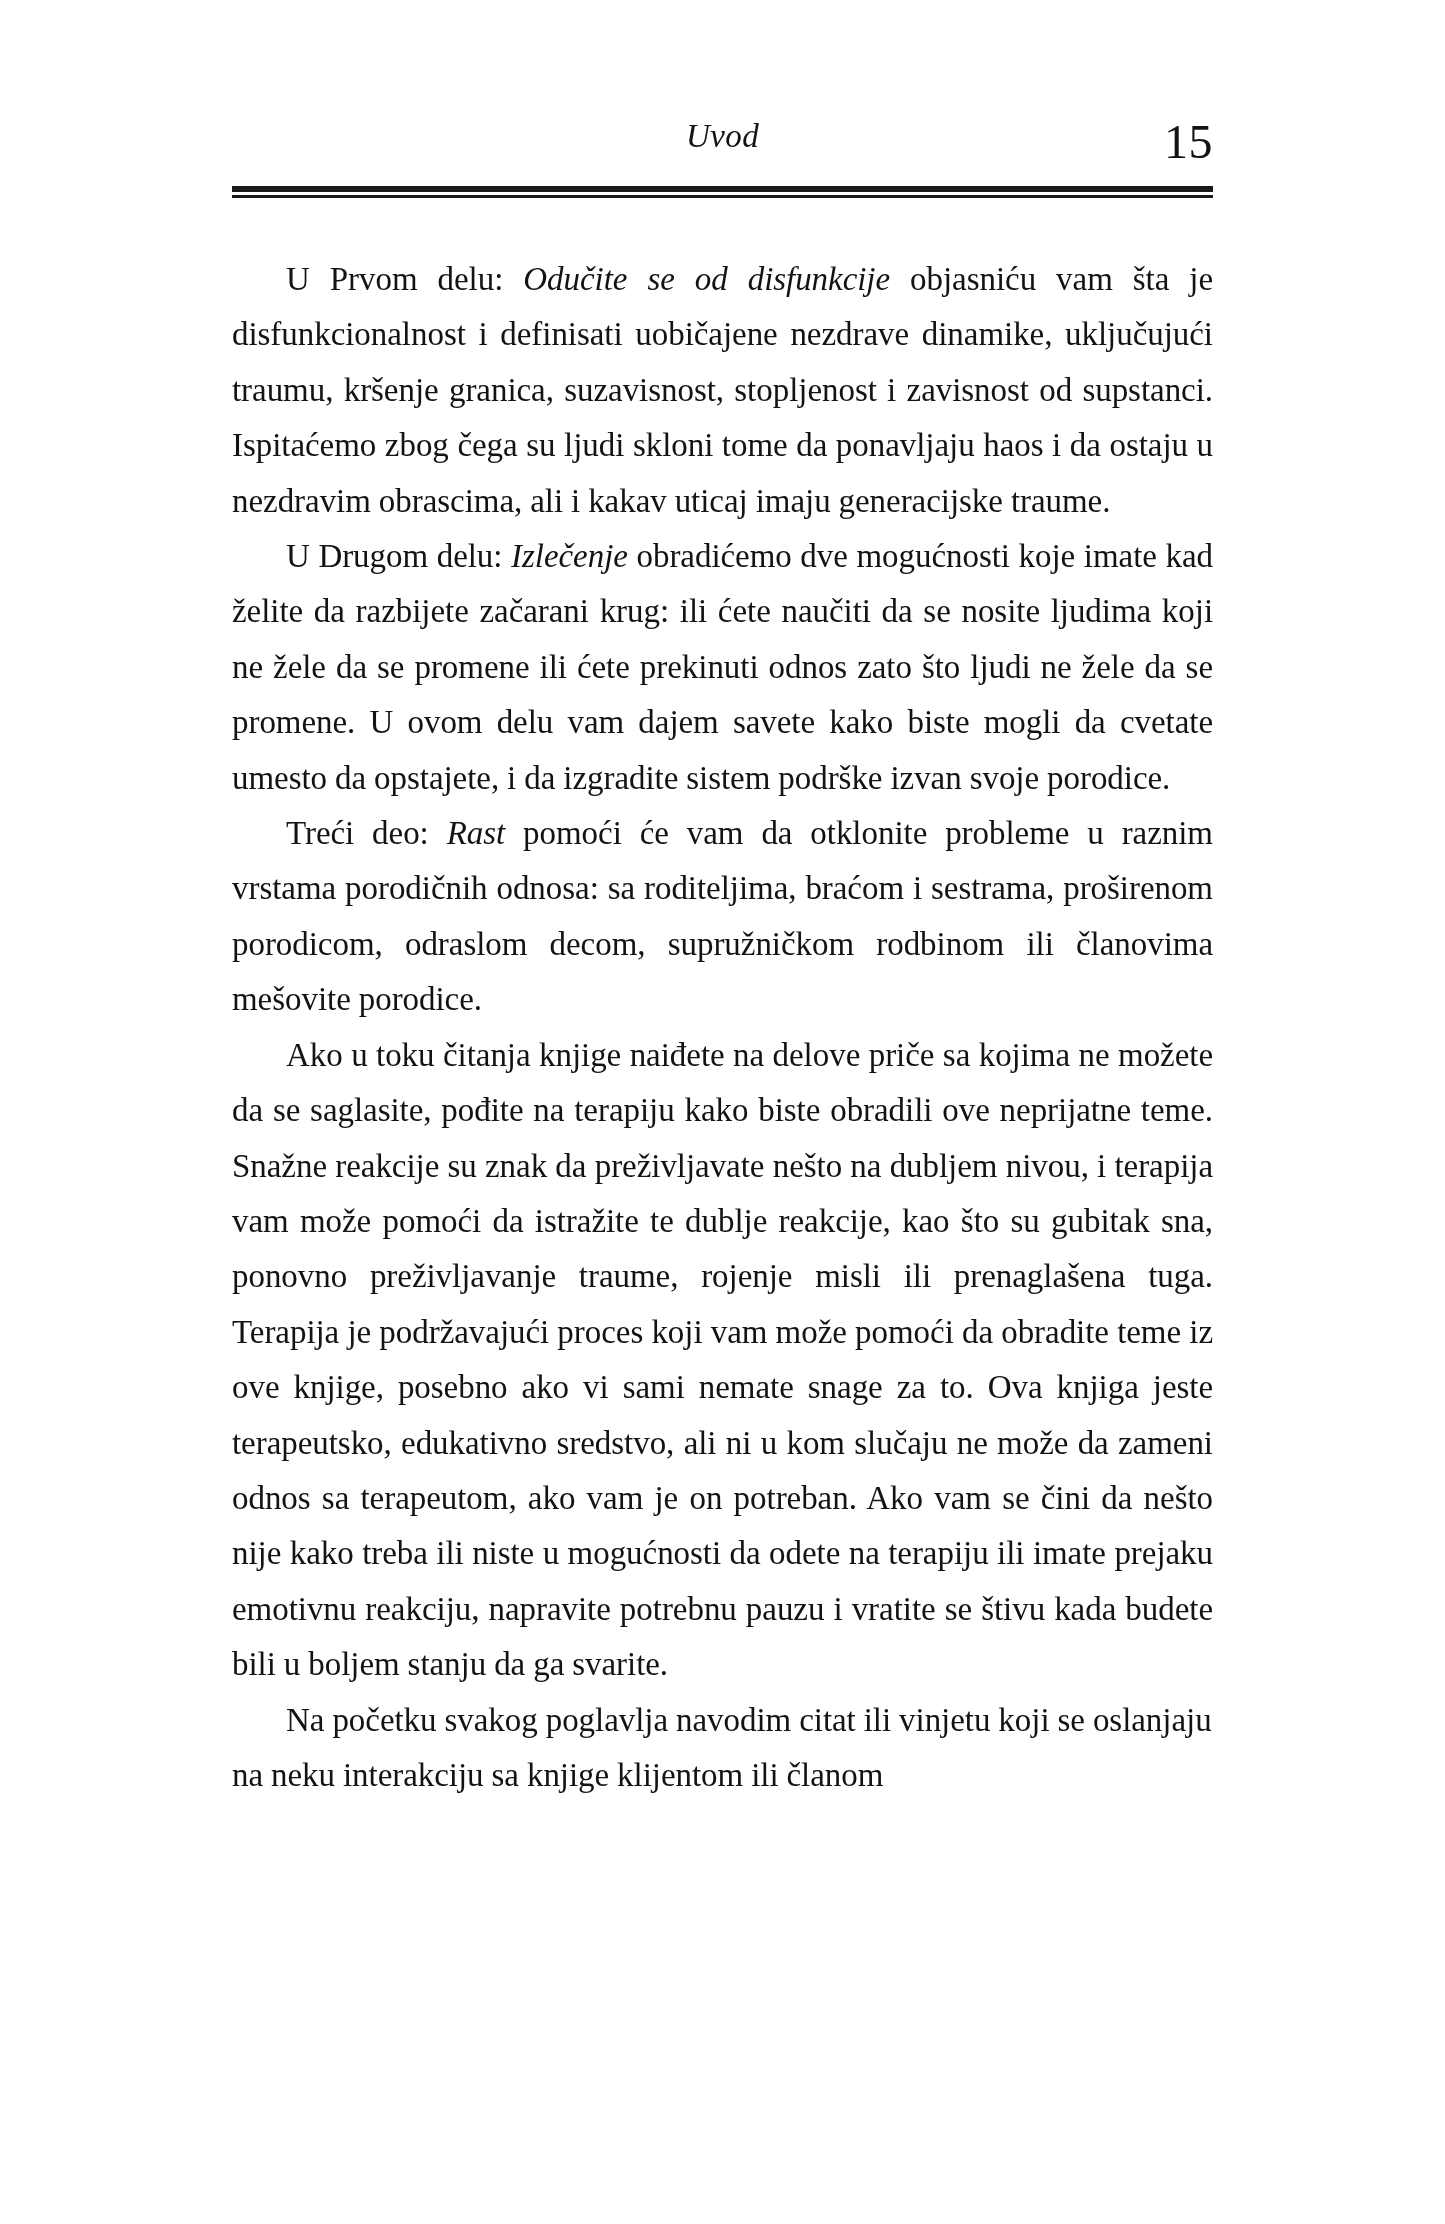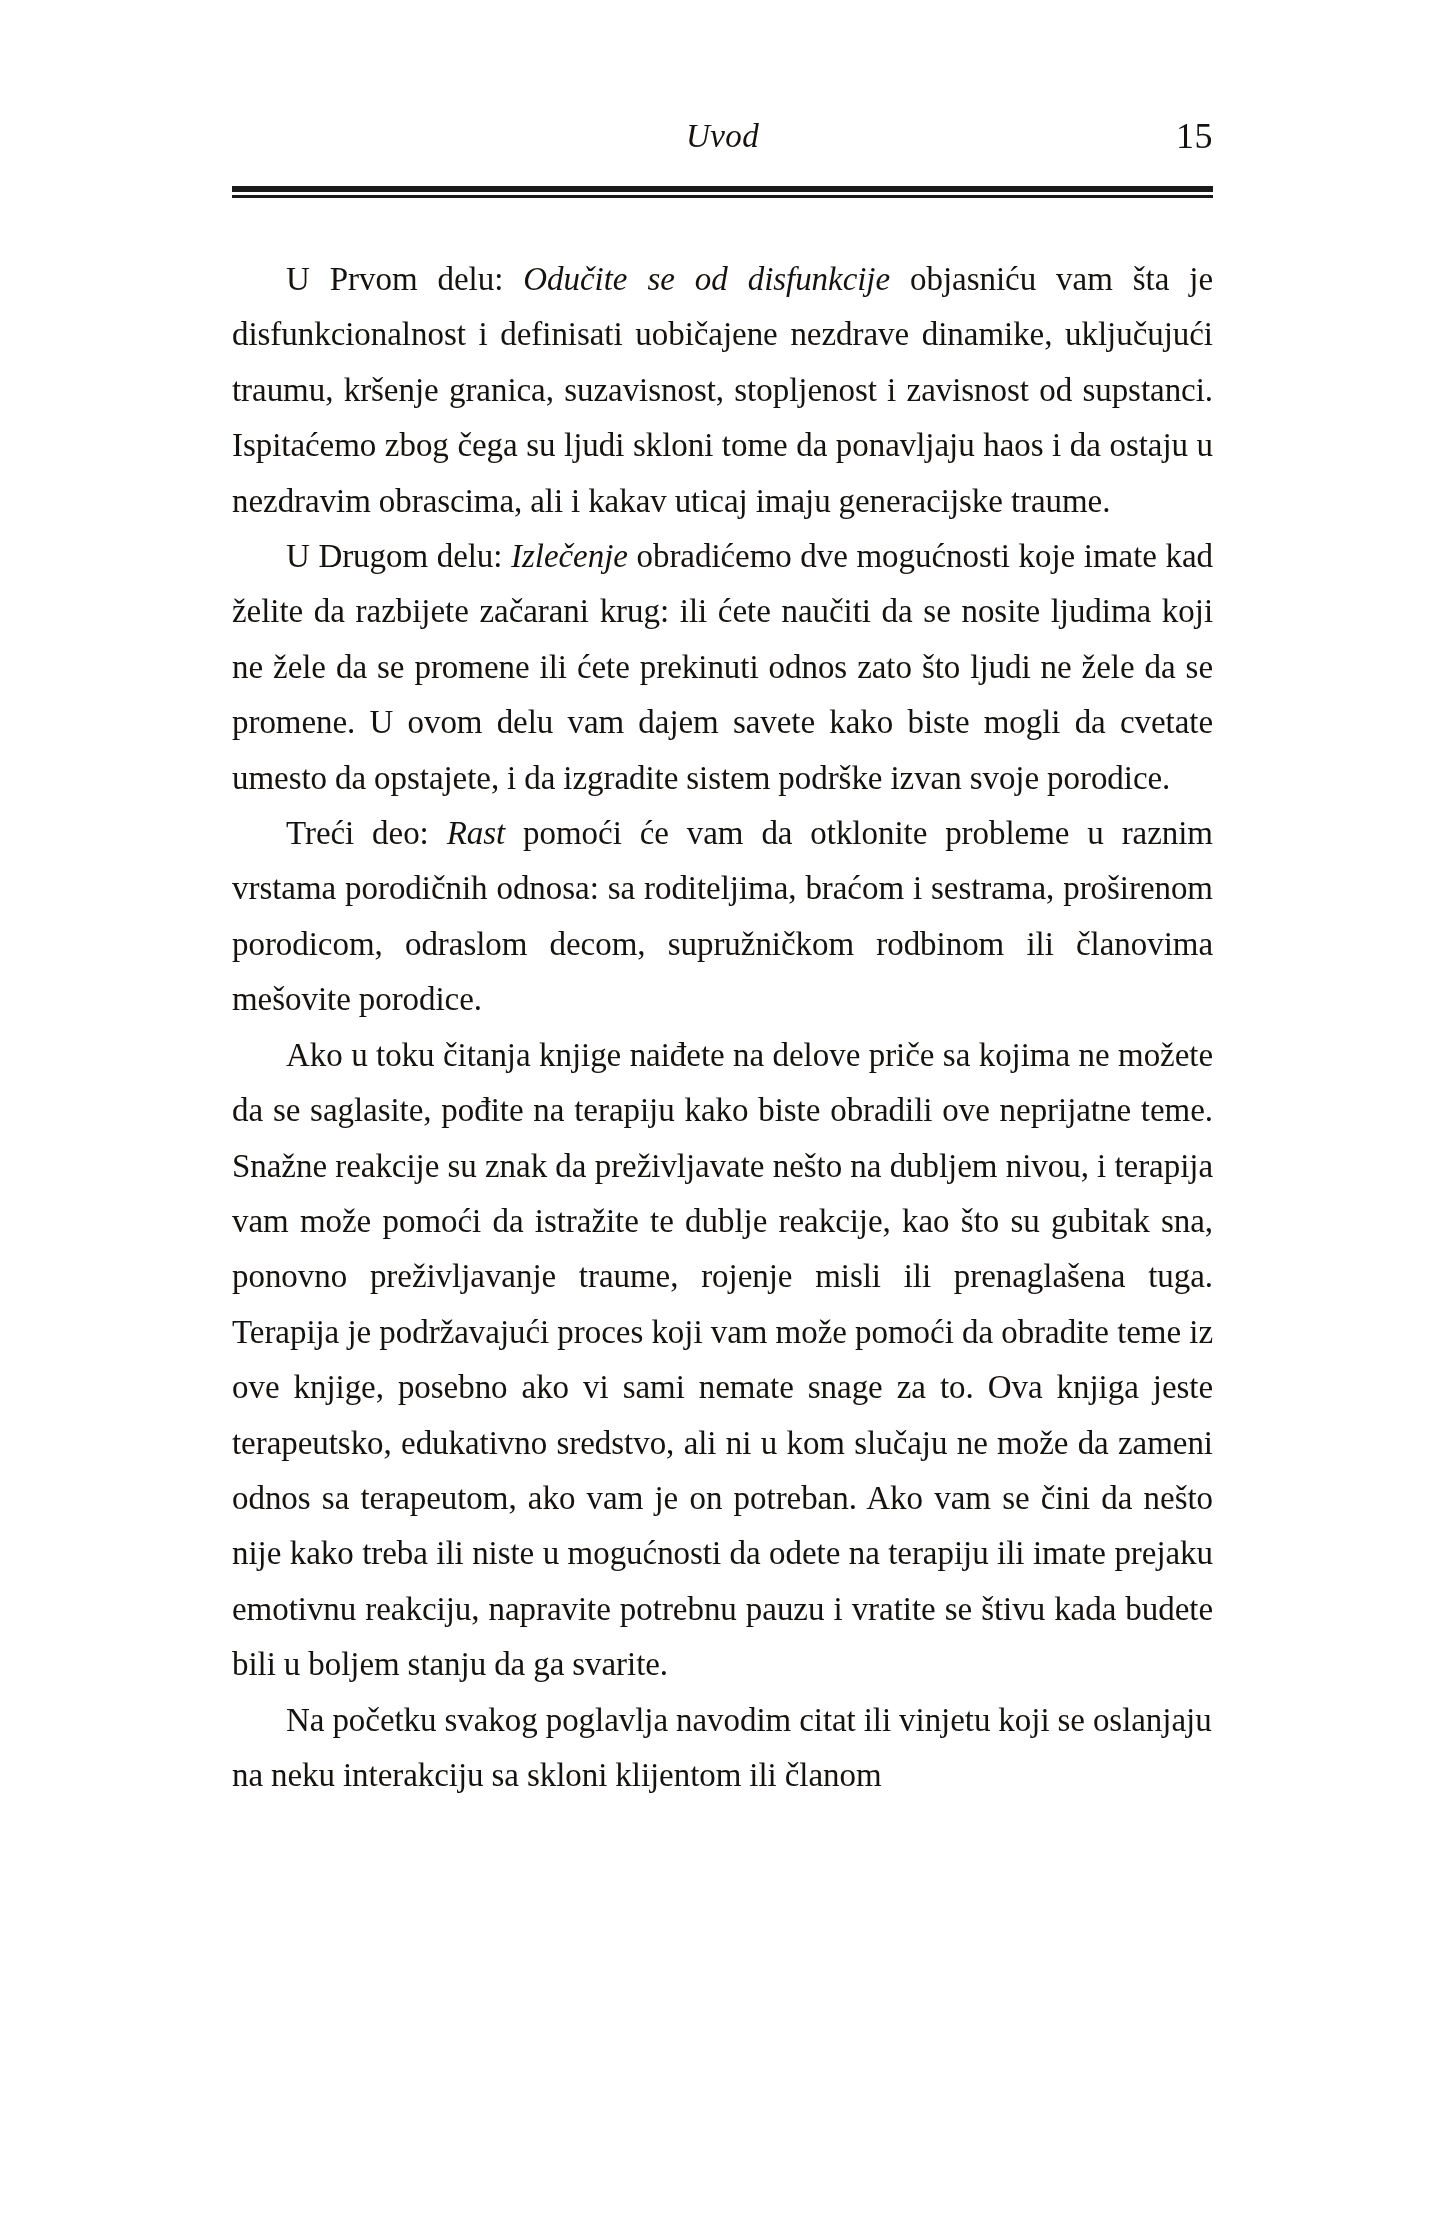--- a/index.html
+++ b/index.html
@@ -41,21 +41,21 @@
     left: 0;
     right: 0;
     text-align: center;
     font-style: italic;
     font-size: 33px;
     letter-spacing: 0.4px;
     color: #16120f;
   }
   .running-head .folio {
     margin-left: auto;
-    font-size: 36px;
+    font-size: 48px;
     line-height: 1;
     color: #16120f;
     letter-spacing: 0.5px;
   }
 
   
   .rules {
     position: absolute;
     left: 232px;
     right: 232px;
@@ -126,17 +126,17 @@
   <div class="textblock">
 
     <p class="para p1" style="color: rgb(21, 18, 15);"><span>U Prvom delu: </span><span class="ti">Odučite se od disfunkcije</span><span> objasniću vam šta je disfunkcionalnost i definisati uobičajene nezdrave dinamike, uključujući traumu, kršenje granica, suzavisnost, stopljenost i zavisnost od supstanci. Ispitaćemo zbog čega su ljudi skloni tome da ponavljaju haos i da ostaju u nezdravim obrascima, ali i kakav uticaj imaju generacijske traume.</span></p>
 
     <p class="para p2" style="color: rgb(21, 18, 15);"><span>U Drugom delu: </span><span class="ti">Izlečenje</span><span> obradićemo dve mogućnosti koje imate kad želite da razbijete začarani krug: ili ćete naučiti da se nosite ljudima koji ne žele da se promene ili ćete prekinuti odnos zato što ljudi ne žele da se promene. U ovom delu vam dajem savete kako biste mogli da cvetate umesto da opstajete, i da izgradite sistem podrške izvan svoje porodice.</span></p>
 
     <p class="para p3" style="color: rgb(21, 18, 15);"><span>Treći deo: </span><span class="ti">Rast</span><span> pomoći će vam da otklonite probleme u raznim vrstama porodičnih odnosa: sa roditeljima, braćom i sestrama, proširenom porodicom, odraslom decom, supružničkom rodbinom ili članovima mešovite porodice.</span></p>
 
     <p class="para p4" style="color: rgb(21, 18, 15);"><span>Ako u toku čitanja knjige naiđete na delove priče sa kojima ne možete da se saglasite, pođite na terapiju kako biste obradili ove neprijatne teme. Snažne reakcije su znak da preživljavate nešto na dubljem nivou, i terapija vam može pomoći da istražite te dublje reakcije, kao što su gubitak sna, ponovno preživljavanje traume, rojenje misli ili prenaglašena tuga. Terapija je podržavajući proces koji vam može pomoći da obradite teme iz ove knjige, posebno ako vi sami nemate snage za to. Ova knjiga jeste terapeutsko, edukativno sredstvo, ali ni u kom slučaju ne može da zameni odnos sa terapeutom, ako vam je on potreban. Ako vam se čini da nešto nije kako treba ili niste u mogućnosti da odete na terapiju ili imate prejaku emotivnu reakciju, napravite potrebnu pauzu i vratite se štivu kada budete bili u boljem stanju da ga svarite.</span></p>
 
-    <p class="para p5 last-open" style="color: rgb(21, 18, 15);"><span>Na početku svakog poglavlja navodim citat ili vinjetu koji se oslanjaju na neku interakciju sa skloni klijentom ili članom</span></p>
+    <p class="para p5 last-open" style="color: rgb(21, 18, 15);"><span>Na početku svakog poglavlja navodim citat ili vinjetu koji se oslanjaju na neku interakciju sa knjige klijentom ili članom</span></p>
 
   </div>
 
 </div>
 
 </body></html>

